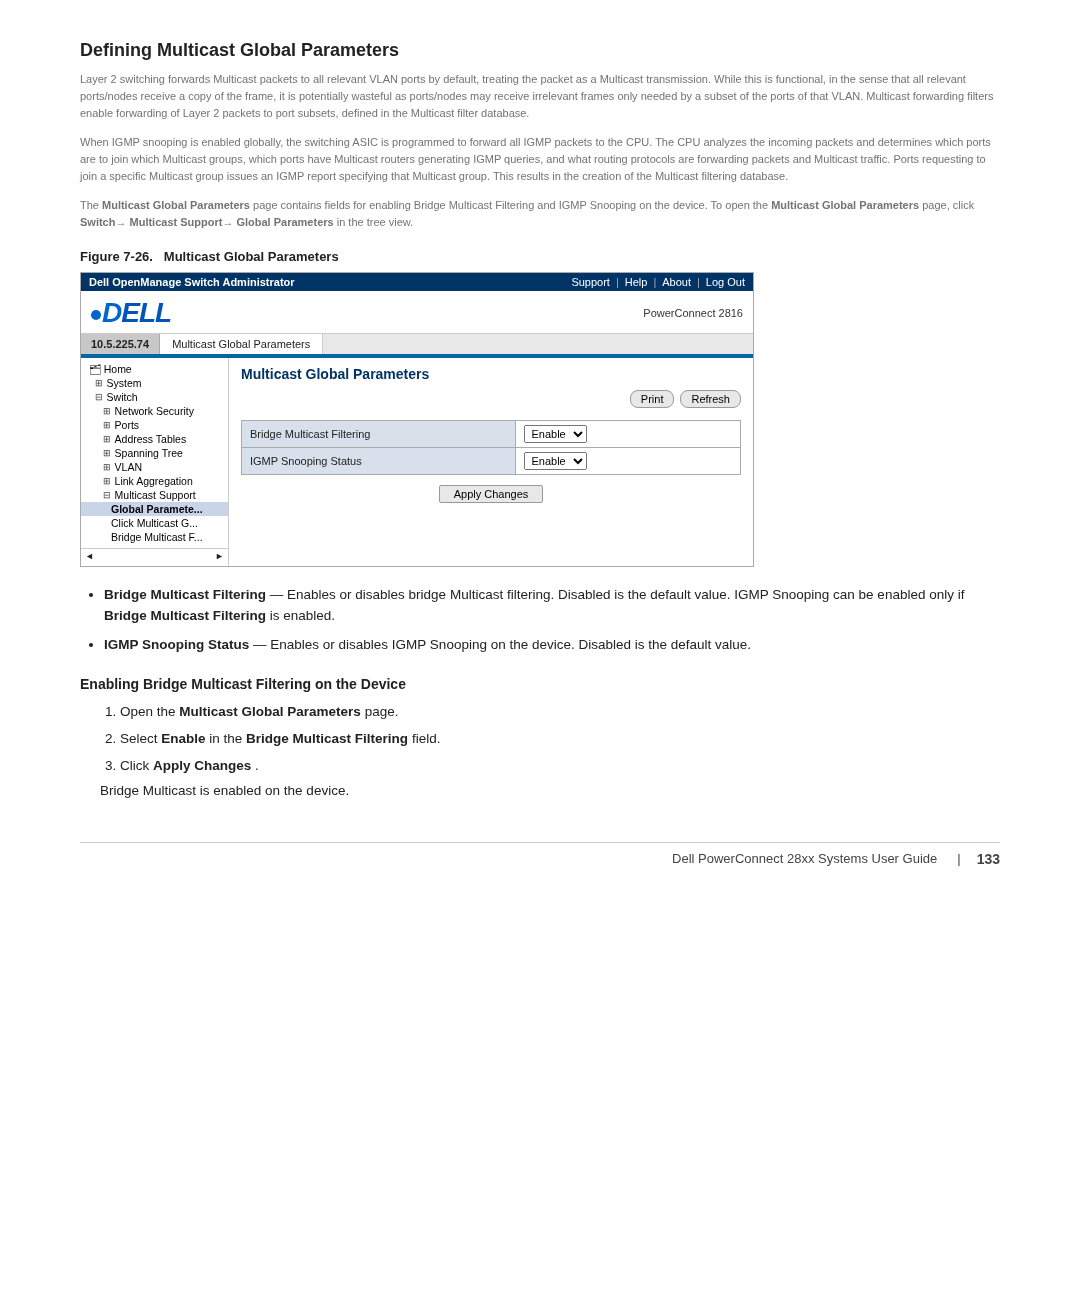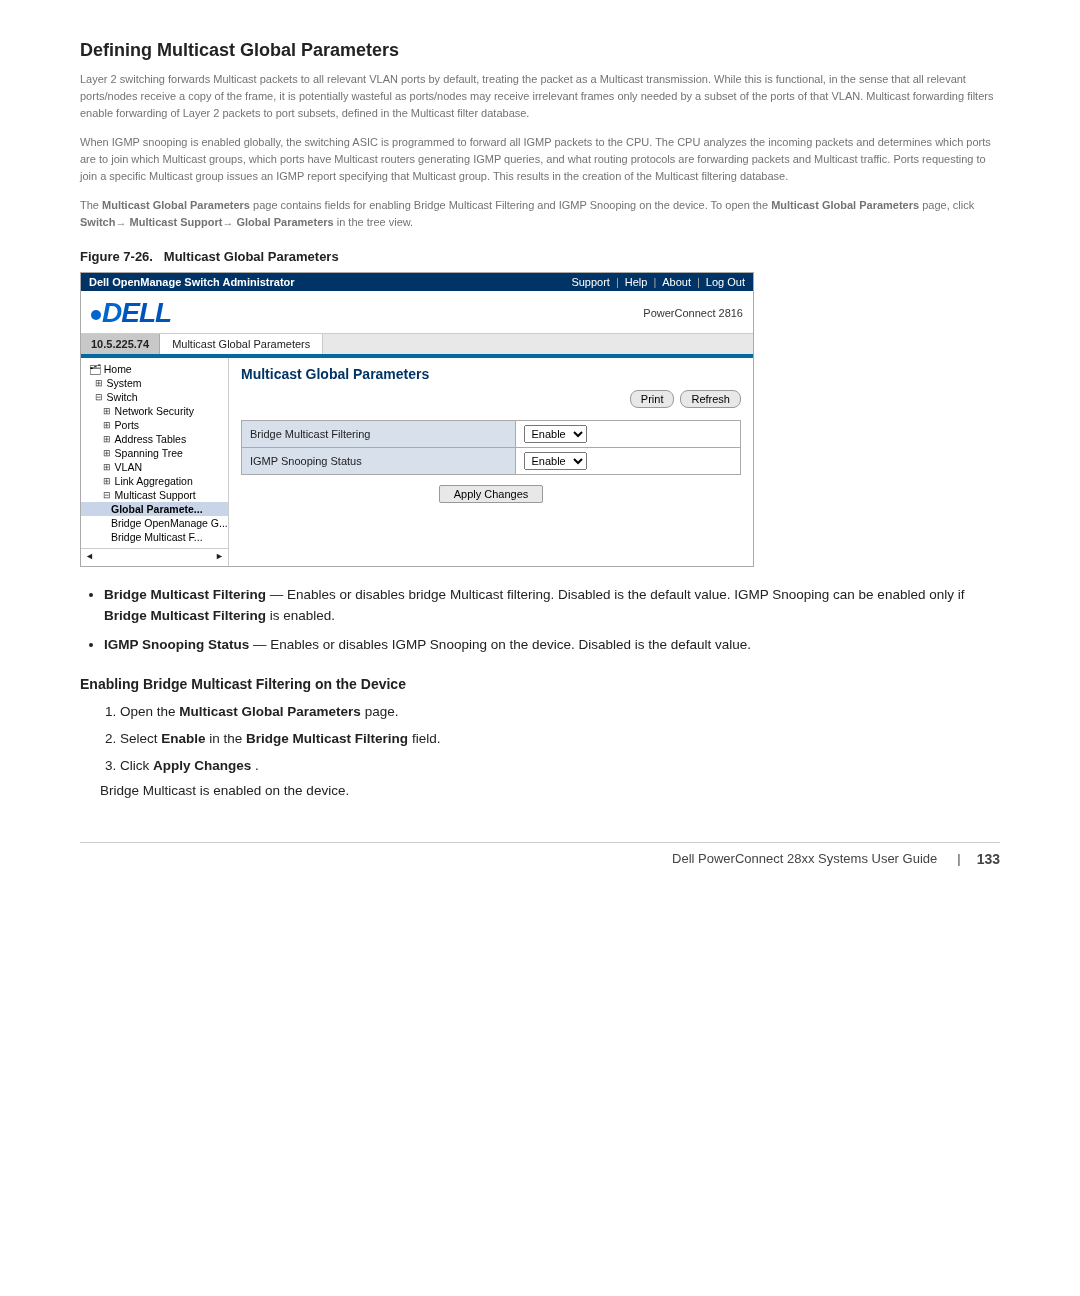--- a/index.html
+++ b/index.html
@@ -353,21 +353,21 @@
         <span>Link Aggregation</span>
       </div>
       <div class="sidebar-item indent2">
         <span class="expand-icon">⊟</span>
         <span>Multicast Support</span>
       </div>
       <div class="sidebar-item indent3 selected">
         <span>Global Paramete...</span>
       </div>
       <div class="sidebar-item indent3">
-        <span>Bridge OpenManage G...</span>
+        <span>Click Multicast G...</span>
       </div>
       <div class="sidebar-item indent3">
         <span>Bridge Multicast F...</span>
       </div>
 
       <div class="sidebar-bottom-row" style="margin-top:4px; border-top:1px solid #ccc; padding-top:2px;">
         <span class="scroll-arrow">◄</span>
         <span class="scroll-arrow">►</span>
       </div>
     </div>

